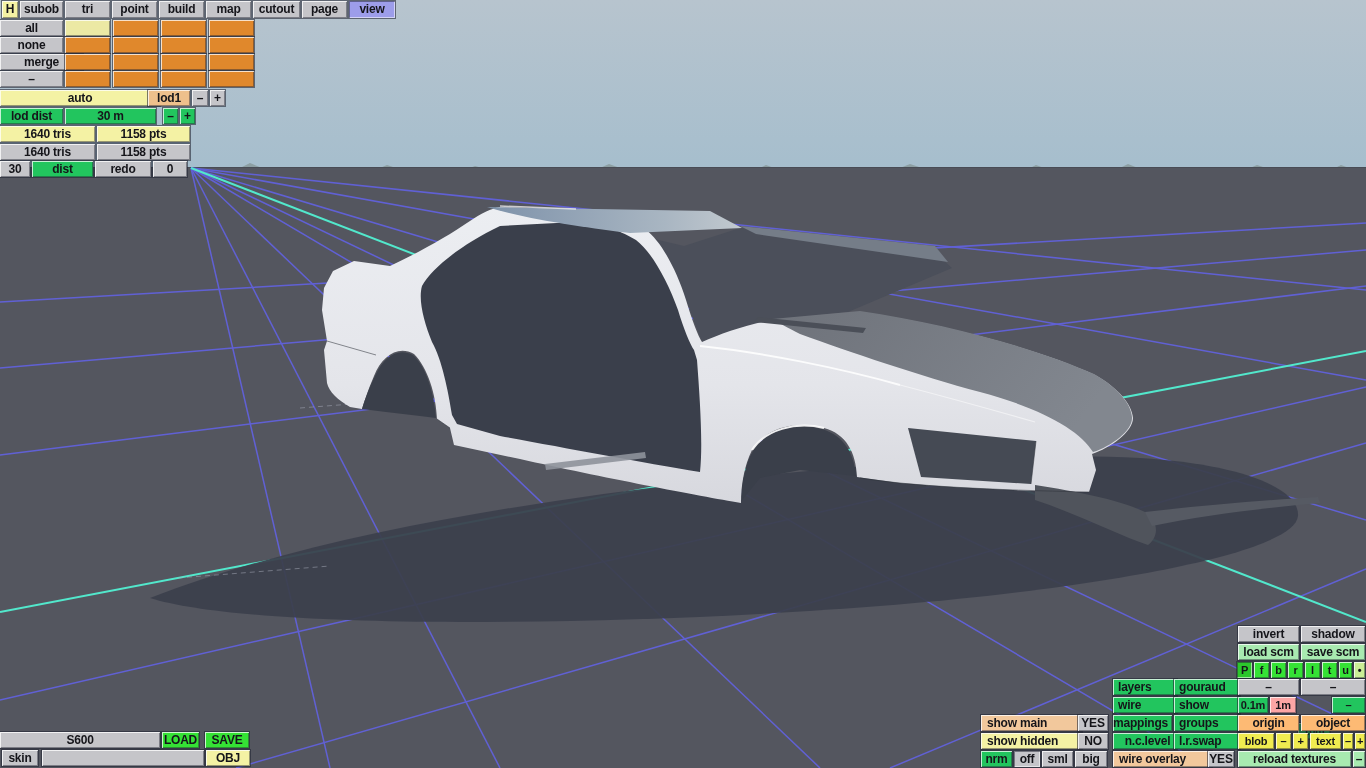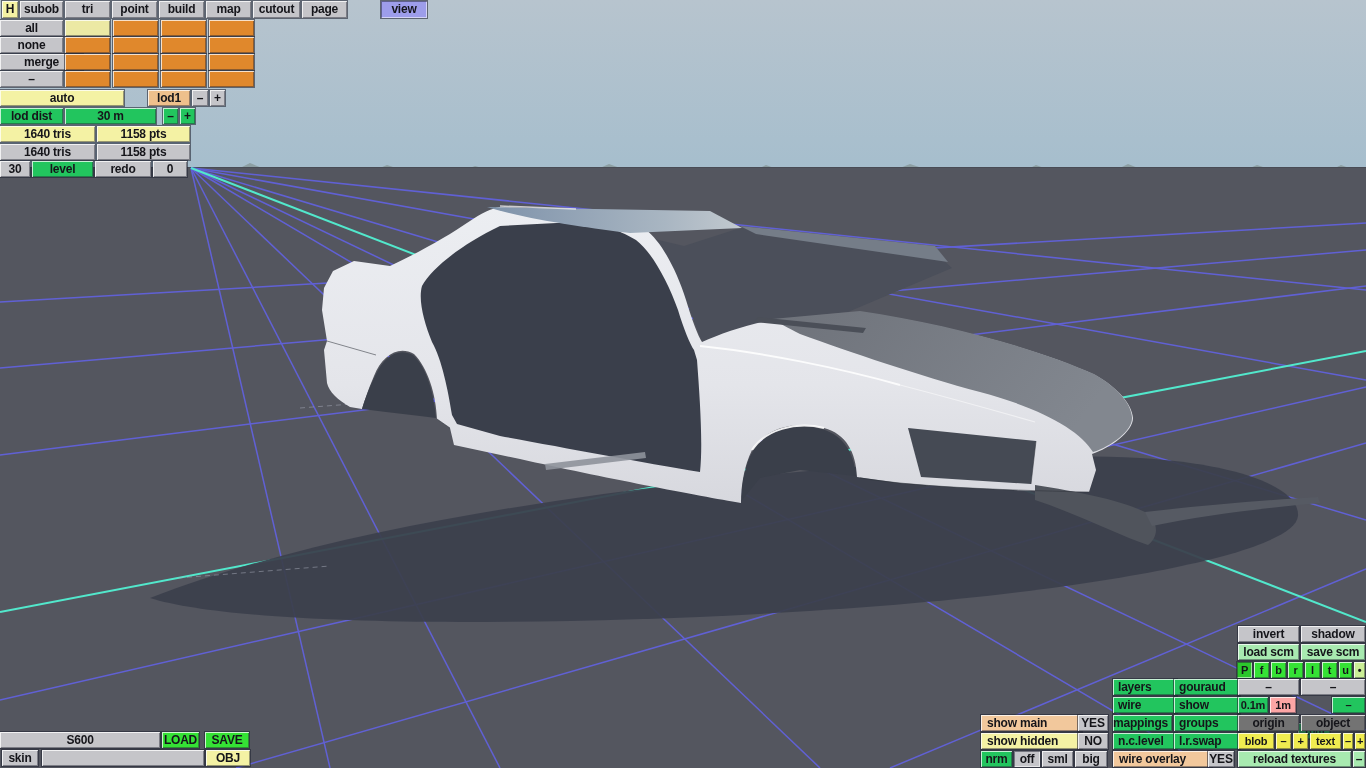--- a/index.html
+++ b/index.html
@@ -20,24 +20,24 @@
   .c-lav{background:#22c55e;}
   .c-lavx{background:#fca5a5;}
   .c-yel{background:#f4f2a4;}
   .c-byel{background:#f0ec50;}
   .c-tan{background:#eec08c;}
   .c-org{background:#e0882c;}
   .c-grn{background:#35e235;}
   .c-dgrn{background:#2cc62c;}
   .c-pgrn{background:#a8eab0;}
   .c-lgrn{background:#cbee96;}
-  .c-cyn{background:#737373;}
+  .c-cyn{background:#fdba74;}
   .c-pch{background:#f2c89c;}
   .c-sel{background:#ece9a4;}
-  .c-viol{background:#9d9dea;margin-left:32px;}
+  .c-viol{background:#9d9dea;}
 </style>
 </head>
 <body>
 
 <svg id="scene" viewBox="0 0 1366 768" xmlns="http://www.w3.org/2000/svg">
   <defs>
     <linearGradient id="skyG" x1="0" y1="0" x2="0" y2="1">
       <stop offset="0" stop-color="#b7c4ce"></stop>
         <stop offset="1" stop-color="#a6becd"></stop>
     </linearGradient>
@@ -180,37 +180,37 @@
   <div class="btn c-org" style="left:209px;top:37px;width:45px"></div>
   <div class="btn c-org" style="left:65px;top:54px;width:45px"></div>
   <div class="btn c-org" style="left:113px;top:54px;width:45px"></div>
   <div class="btn c-org" style="left:161px;top:54px;width:45px"></div>
   <div class="btn c-org" style="left:209px;top:54px;width:45px"></div>
   <div class="btn c-org" style="left:65px;top:71px;width:45px"></div>
   <div class="btn c-org" style="left:113px;top:71px;width:45px"></div>
   <div class="btn c-org" style="left:161px;top:71px;width:45px"></div>
   <div class="btn c-org" style="left:209px;top:71px;width:45px"></div>
 
-  <div class="btn c-yel" style="left:0;top:90px;width:124px">auto</div>
+  <div class="btn c-yel" style="left:0;top:90px;width:160px">auto</div>
   <div class="btn c-tan" style="left:148px;top:90px;width:42px">lod1</div>
   <div class="btn" style="left:192px;top:90px;width:16px">–</div>
   <div class="btn" style="left:210px;top:90px;width:15px">+</div>
 
   <div class="btn c-lav" style="left:0;top:108px;width:63px">lod dist</div>
   <div class="btn c-lav" style="left:65px;top:108px;width:91px">30 m</div>
   <div class="btn c-lav" style="left:163px;top:108px;width:15px">–</div>
   <div class="btn c-lav" style="left:180px;top:108px;width:15px">+</div>
 
   <div class="btn c-yel" style="left:0;top:126px;width:95px">1640 tris</div>
   <div class="btn c-yel" style="left:97px;top:126px;width:93px">1158 pts</div>
   <div class="btn" style="left:0;top:144px;width:95px">1640 tris</div>
   <div class="btn" style="left:97px;top:144px;width:93px">1158 pts</div>
 
   <div class="btn" style="left:0;top:161px;width:30px">30</div>
-  <div class="btn c-lav" style="left:32px;top:161px;width:61px">level</div>
+  <div class="btn c-lav" style="left:32px;top:161px;width:61px">dist</div>
   <div class="btn" style="left:95px;top:161px;width:56px">redo</div>
   <div class="btn" style="left:153px;top:161px;width:34px">0</div>
 
   <div class="btn" style="left:0;top:732px;width:160px">S600</div>
   <div class="btn c-grn" style="left:162px;top:732px;width:37px">LOAD</div>
   <div class="btn c-grn" style="left:205px;top:732px;width:44px">SAVE</div>
   <div class="btn" style="left:2px;top:750px;width:36px">skin</div>
   <div class="btn" style="left:42px;top:750px;width:162px"></div>
   <div class="btn c-yel" style="left:206px;top:750px;width:44px">OBJ</div>
 
@@ -242,21 +242,21 @@
 
   <div class="btn c-pch" style="left:981px;top:715px;width:95px;text-align:left;padding-left:6px">show main</div>
   <div class="btn" style="left:1078px;top:715px;width:30px">YES</div>
   <div class="btn c-lav" style="left:1113px;top:715px;width:59px;text-align:left;padding-left:0">mappings</div>
   <div class="btn c-lav" style="left:1174px;top:715px;width:61px;text-align:left;padding-left:5px">groups</div>
   <div class="btn c-cyn" style="left:1238px;top:715px;width:61px">origin</div>
   <div class="btn c-cyn" style="left:1301px;top:715px;width:64px">object</div>
 
   <div class="btn c-yel" style="left:981px;top:733px;width:95px;text-align:left;padding-left:6px">show hidden</div>
   <div class="btn" style="left:1078px;top:733px;width:30px">NO</div>
-  <div class="btn c-lav" style="left:1113px;top:733px;width:59px;text-align:left;padding-left:5px">n.c.level</div>
+  <div class="btn c-lav" style="left:1113px;top:733px;width:59px;text-align:center;padding-left:5px">n.c.level</div>
   <div class="btn c-lav" style="left:1174px;top:733px;width:61px;text-align:left;padding-left:5px">l.r.swap</div>
   <div class="btn c-byel sm" style="left:1238px;top:733px;width:36px">blob</div>
   <div class="btn c-byel sm" style="left:1276px;top:733px;width:15px">–</div>
   <div class="btn c-byel sm" style="left:1293px;top:733px;width:15px">+</div>
   <div class="btn c-byel sm" style="left:1310px;top:733px;width:31px">text</div>
   <div class="btn c-byel sm" style="left:1343px;top:733px;width:10px">–</div>
   <div class="btn c-byel sm" style="left:1355px;top:733px;width:10px">+</div>
 
   <div class="btn c-lav" style="left:981px;top:751px;width:31px">nrm</div>
   <div class="btn pressed" style="left:1014px;top:751px;width:26px">off</div>

